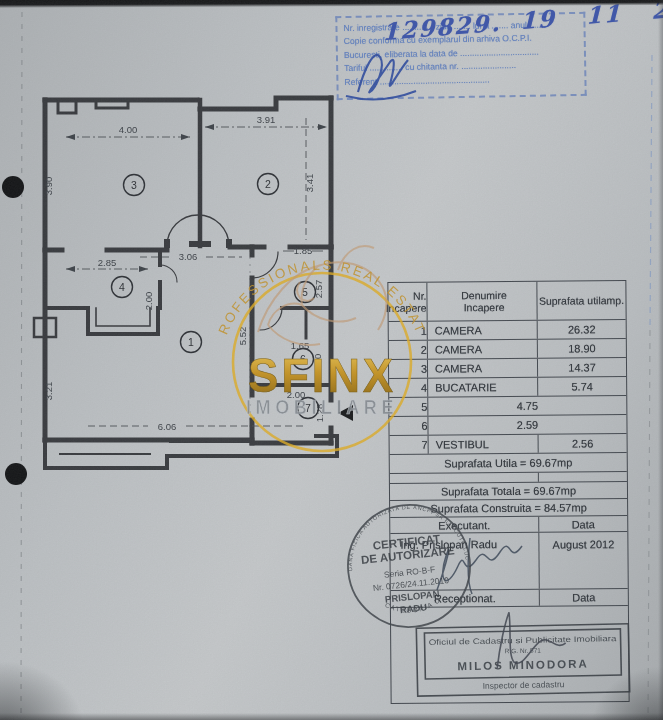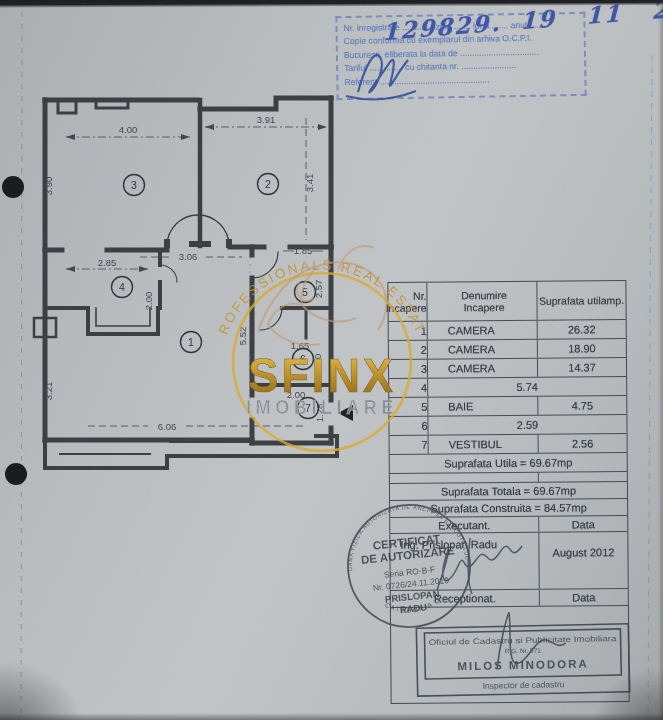--- a/index.html
+++ b/index.html
@@ -8,35 +8,35 @@
   .layer{position:absolute;left:0;top:0;width:663px;height:720px;pointer-events:none}
   #bg-svg{z-index:1}
   #plan-svg{z-index:2}
   .reg-stamp{position:absolute;left:336px;top:14px;width:250px;height:84px;border:2px dashed rgba(92,122,188,.7);transform:rotate(-1deg);padding:4px 6px 0 6px;color:#6181c1;font-size:8.6px;line-height:13.4px;z-index:3;text-shadow:0 0 .8px rgba(97,129,193,.6)}
   .reg-stamp div{white-space:nowrap;overflow:hidden}
   .reg-number{position:absolute;left:384px;top:4px;z-index:6;font-family:"DejaVu Serif",serif;font-style:italic;font-weight:bold;font-size:23px;letter-spacing:2px;color:#3a53ab;transform:rotate(-4.5deg) skewX(-8deg);white-space:pre;text-shadow:0 0 1px rgba(58,83,171,.5)}
   .atab{position:absolute;left:389px;top:281px;width:239px;z-index:4;transform:rotate(-0.45deg);border:1.8px solid #3e434a;color:#2d3238;text-shadow:0 0 .7px rgba(45,50,56,.55)}
   .trow{display:flex;border-bottom:1.6px solid #41464d;align-items:stretch}
   .trow:last-child{border-bottom:none}
   .c1{width:39px;border-right:1.6px solid #41464d;display:flex;flex-direction:column;align-items:flex-end;justify-content:center;text-align:center}
-  .c2{width:110px;border-right:1.6px solid #41464d;display:flex;flex-direction:column;justify-content:center;padding-left:20px}
+  .c2{width:110px;border-right:1.6px solid #41464d;display:flex;flex-direction:column;justify-content:center;padding-left:7px}
   .c3{flex:1;display:flex;flex-direction:row;align-items:center;justify-content:center;text-align:center}
   .head{height:39px;font-size:10.5px}
   .drow{height:19px;font-size:11px}
   .mrow{height:19px;display:flex;align-items:center;justify-content:center;border-bottom:1.6px solid #41464d;font-size:11px}
   .split{height:10px;display:flex;border-bottom:1.6px solid #41464d}
   .split .l{width:149px;border-right:1.6px solid #41464d}
   .split .r{flex:1}
   .lr{display:flex;border-bottom:1.6px solid #41464d;font-size:11px}
   .lr .l{width:149px;border-right:1.6px solid #41464d;display:flex;align-items:center;justify-content:center}
   .lr .r{flex:1;display:flex;align-items:center;justify-content:center}
   .lr.lab{height:16px}
   .lr.name{height:57px}
   .lr.name .l{justify-content:flex-start;align-items:flex-start;padding:5px 0 0 10px}
-  .lr.name .r{align-items:flex-start;padding-top:14px}
+  .lr.name .r{align-items:flex-start;padding-top:6px}
   .lastrow{height:95px}
   #overlay-svg{z-index:6}
   #noise-svg{z-index:9;opacity:.55}
   .edge-top{position:absolute;left:0;top:0;width:663px;height:8px;background:linear-gradient(180deg,#131415 0%,#17181a 60%,rgba(23,24,26,0) 100%);z-index:8;transform:skewY(-0.22deg);transform-origin:left top}
   .corner-bl{position:absolute;left:-28px;bottom:-30px;width:120px;height:95px;background:radial-gradient(ellipse at 25% 80%,rgba(18,20,22,.55),rgba(18,20,22,0) 65%);z-index:8}
   .corner-br{position:absolute;right:-22px;bottom:-26px;width:100px;height:85px;background:radial-gradient(ellipse at 75% 80%,rgba(18,20,22,.5),rgba(18,20,22,0) 65%);z-index:8}
   .edge-bottom{position:absolute;left:0;bottom:0;width:663px;height:7px;background:linear-gradient(0deg,rgba(35,37,39,.5),rgba(35,37,39,0));z-index:8}
   .edge-right{position:absolute;right:0;top:0;width:5px;height:720px;background:linear-gradient(270deg,rgba(55,57,60,.35),rgba(55,57,60,0));z-index:8}
   svg text{font-family:"Liberation Sans",sans-serif}
 </style>
@@ -190,25 +190,25 @@
       <div class="c2">CAMERA</div>
       <div class="c3">18.90</div>
     </div>
   <div class="trow drow">
       <div class="c1">3</div>
       <div class="c2">CAMERA</div>
       <div class="c3">14.37</div>
     </div>
   <div class="trow drow">
       <div class="c1">4</div>
+      <div class="c2">BUCATARIE</div>
       <div class="c3">5.74</div>
     </div>
   <div class="trow drow">
       <div class="c1">5</div>
-      <div class="c2">BAIE</div>
       <div class="c3">4.75</div>
     </div>
   <div class="trow drow">
       <div class="c1">6</div>
       <div class="c3">2.59</div>
     </div>
   <div class="trow drow">
       <div class="c1">7</div>
       <div class="c2">VESTIBUL</div>
       <div class="c3">2.56</div>

